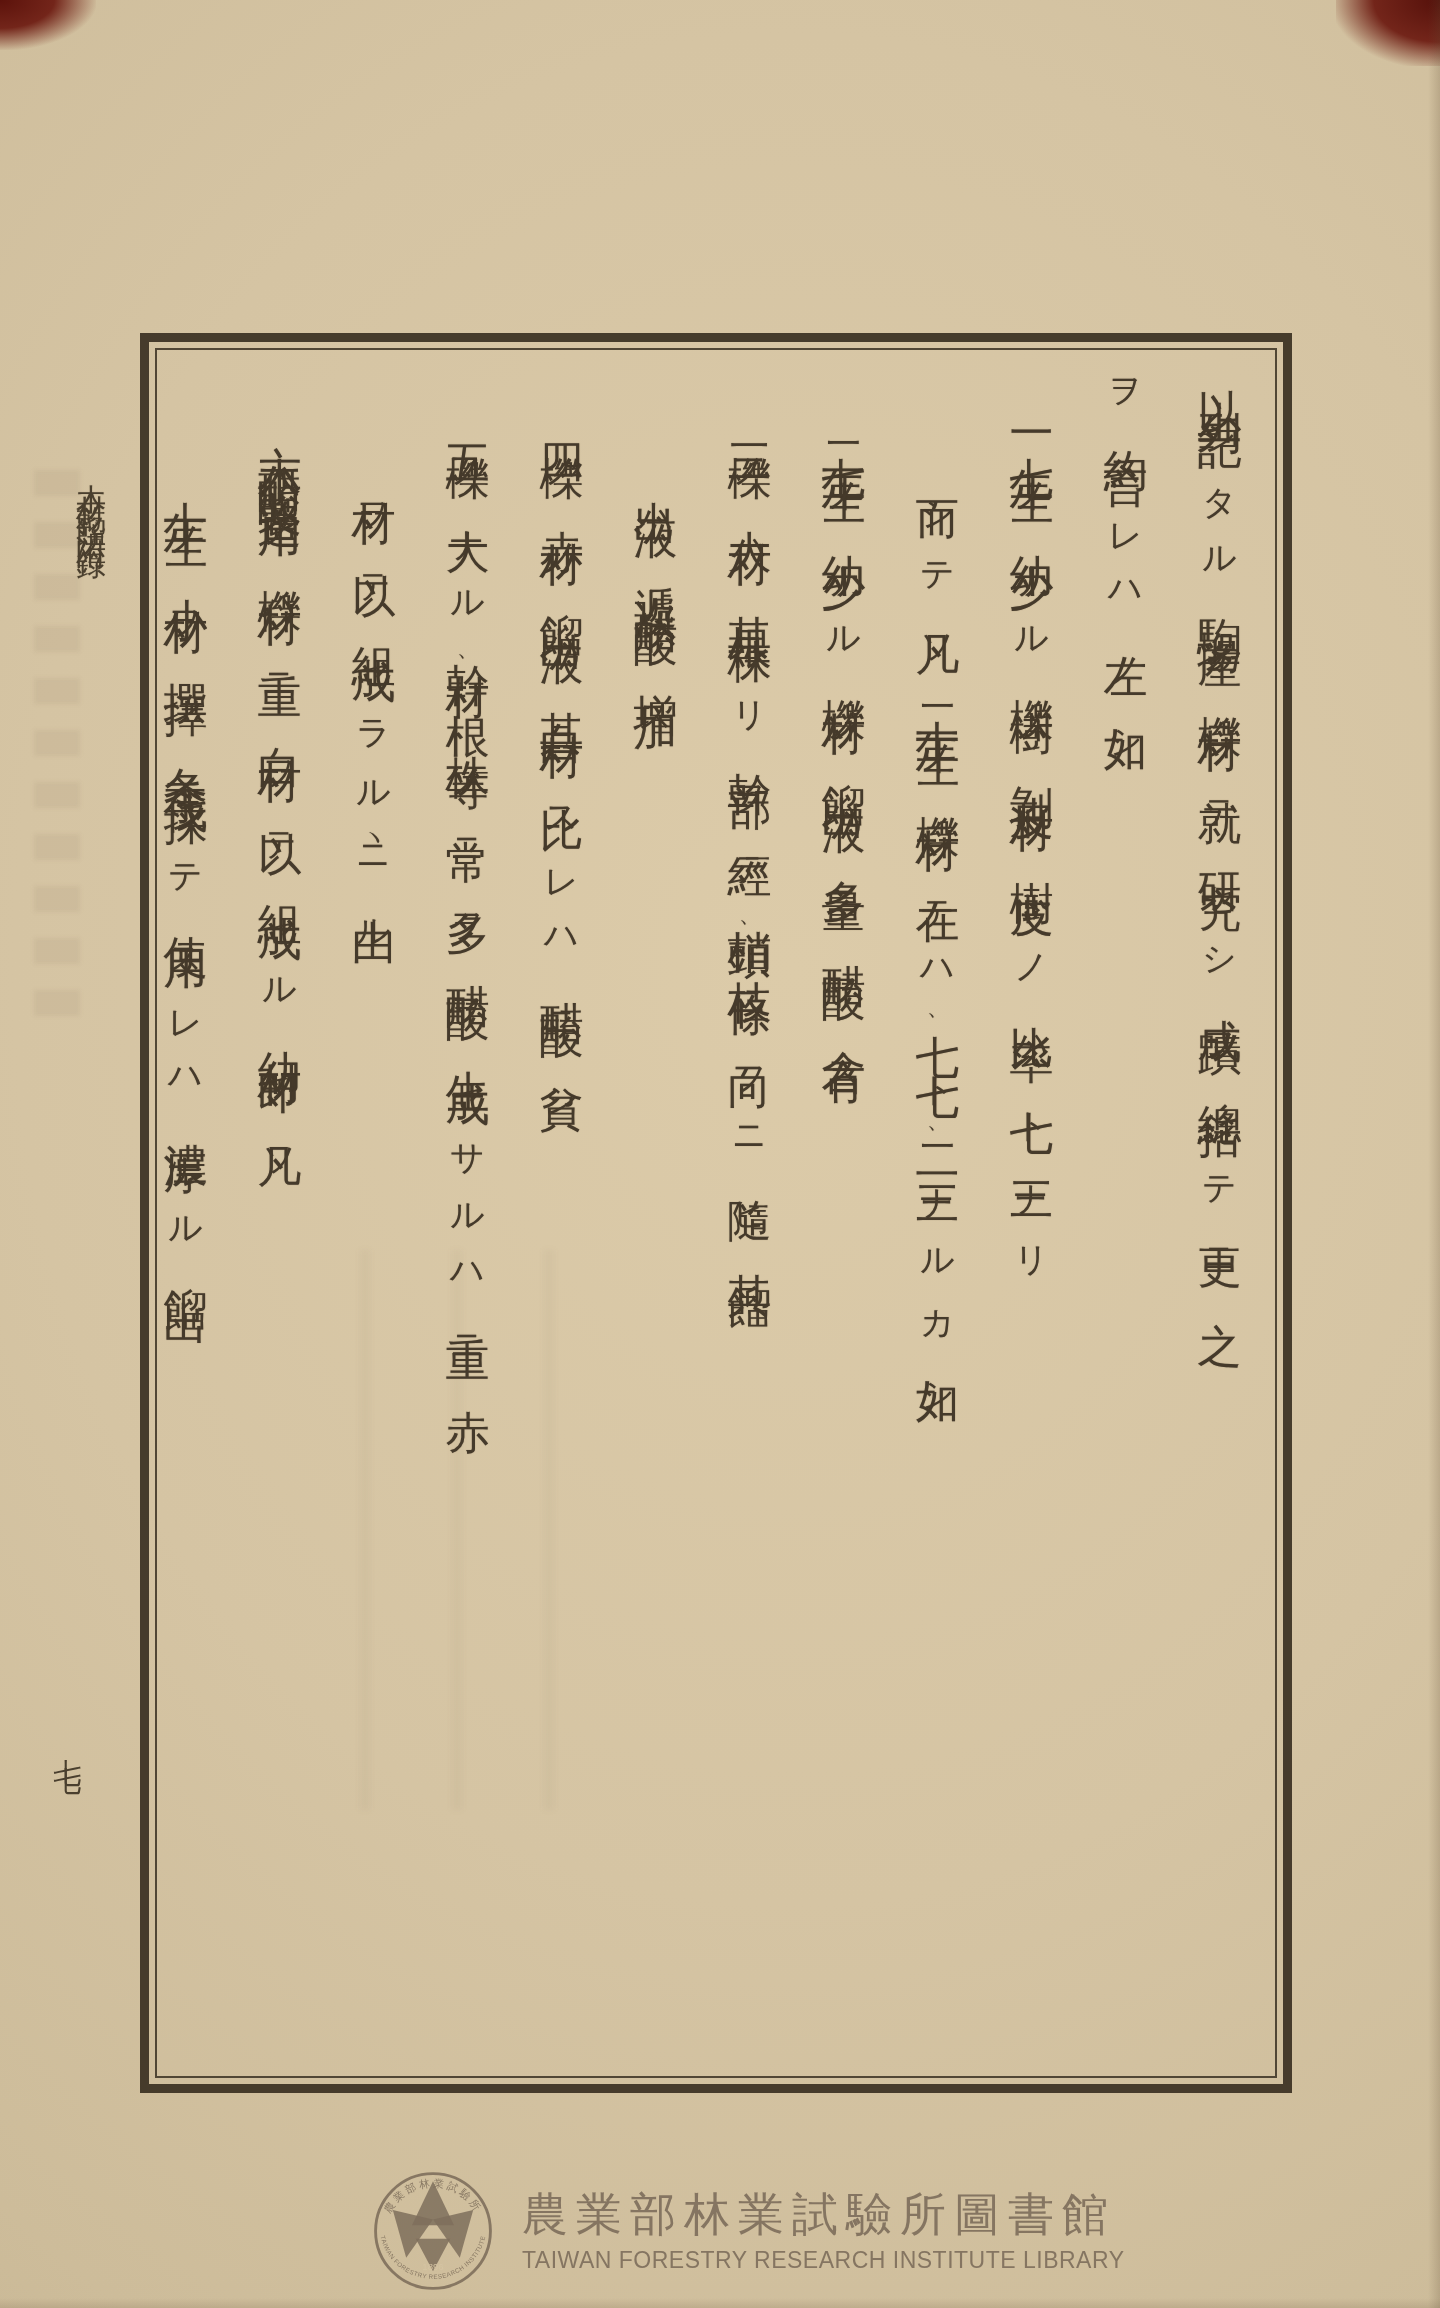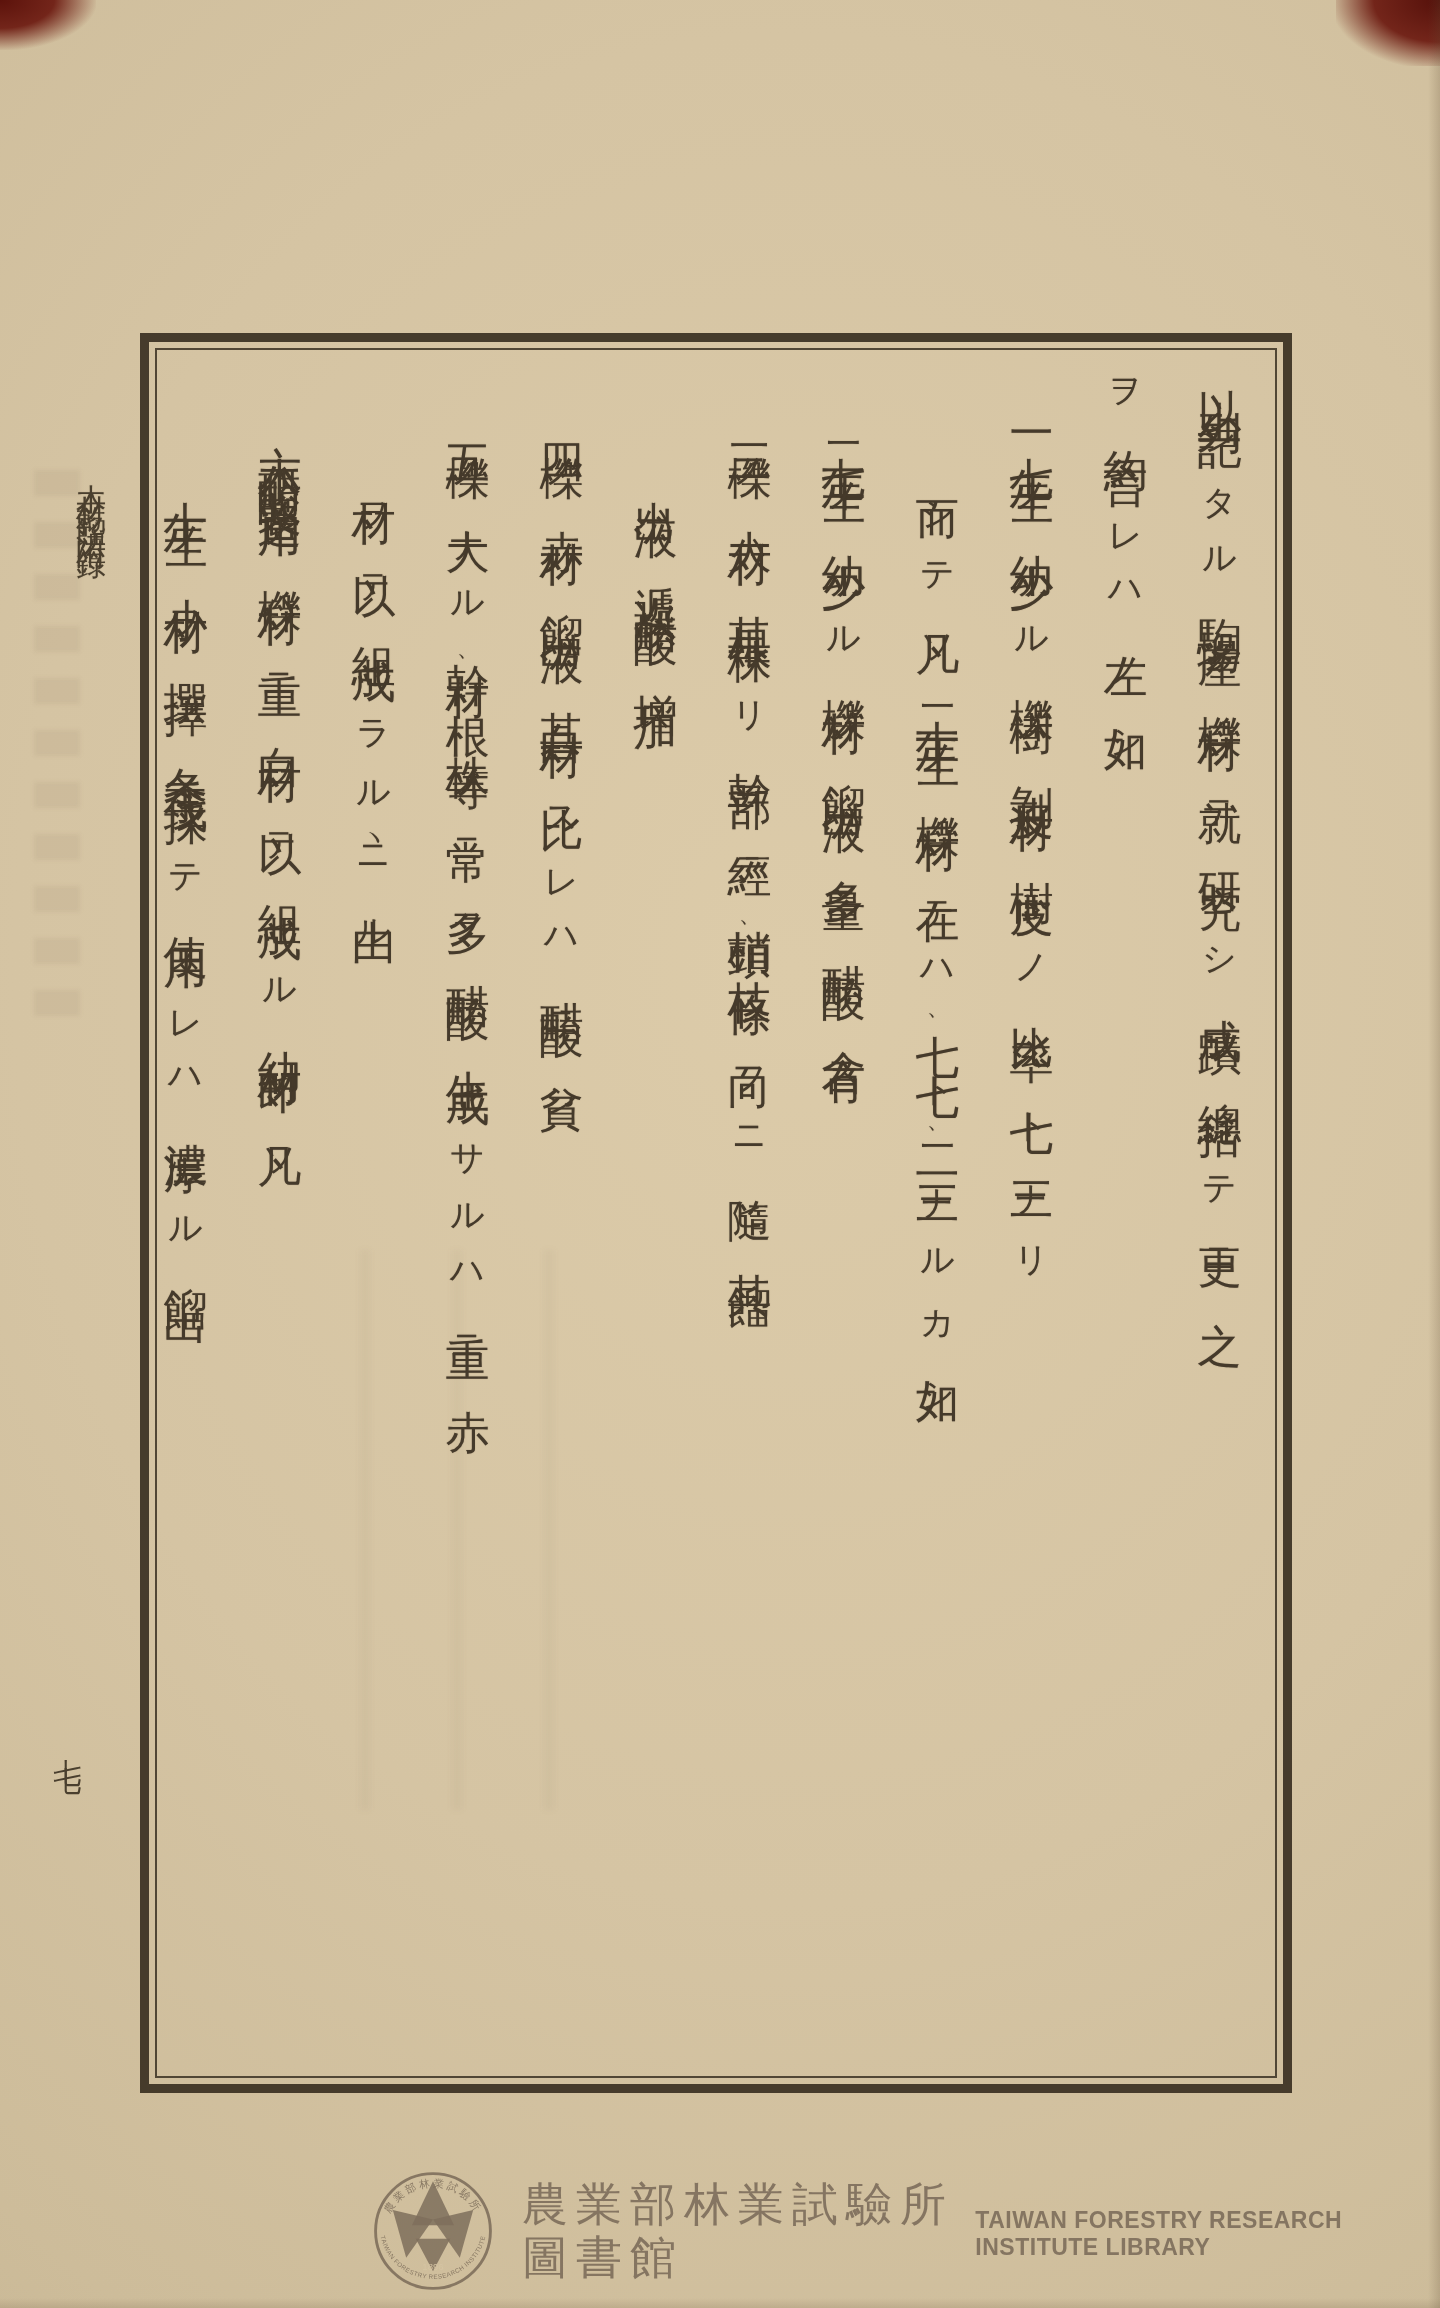--- a/index.html
+++ b/index.html
@@ -62,28 +62,28 @@
   .folio{
     position:absolute;left:48px;top:1736px;
     writing-mode:vertical-rl;text-orientation:upright;
     font-size:28px;letter-spacing:8px;color:#4a3f2e;
   }
 
   
   .stamp{position:absolute;left:366px;top:2158px;display:flex;align-items:center;gap:22px;
     color:rgba(126,111,92,.92);}
   .seal{width:134px;height:146px;flex:0 0 auto;}
-  .stamp-text{display:flex;align-items:center;}
+  .stamp-text{display:flex;flex-direction:column;}
   .stamp-kanji{
     font-family:"DejaVu Sans","Liberation Sans",sans-serif;
     font-size:46px;letter-spacing:8px;font-weight:400;line-height:1.15;
   }
   .stamp-en{
     font-family:"Liberation Sans","DejaVu Sans",sans-serif;
-    font-size:23px;font-weight:700;letter-spacing:.5px;margin-top:6px;
+    font-size:23px;font-weight:400;letter-spacing:.5px;margin-top:6px;
   }
 </style>
 </head>
 <body>
 
 <div class="corner-tl"></div>
 <div class="corner-tr"></div>
 <div class="edge-right"></div>
 <div class="edge-bottom"></div>
 <div class="smudge-a"></div>

